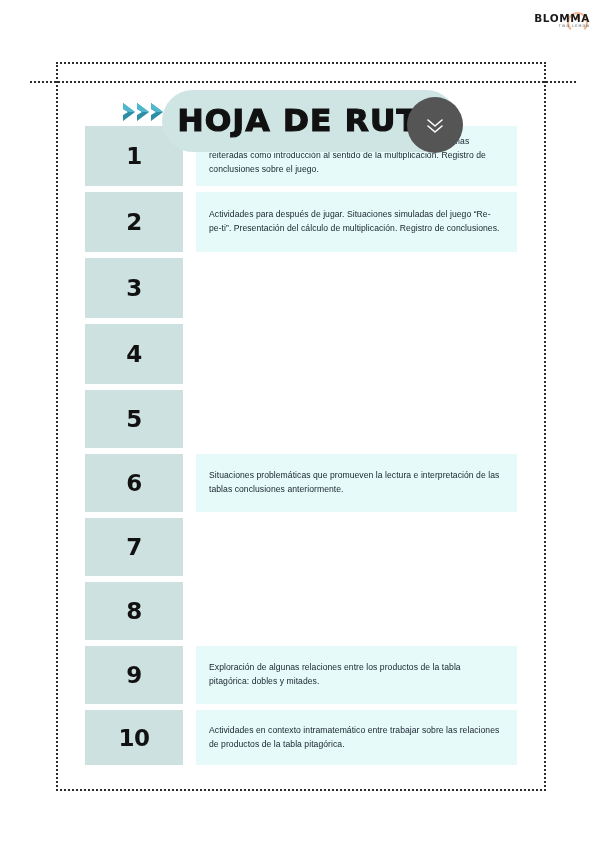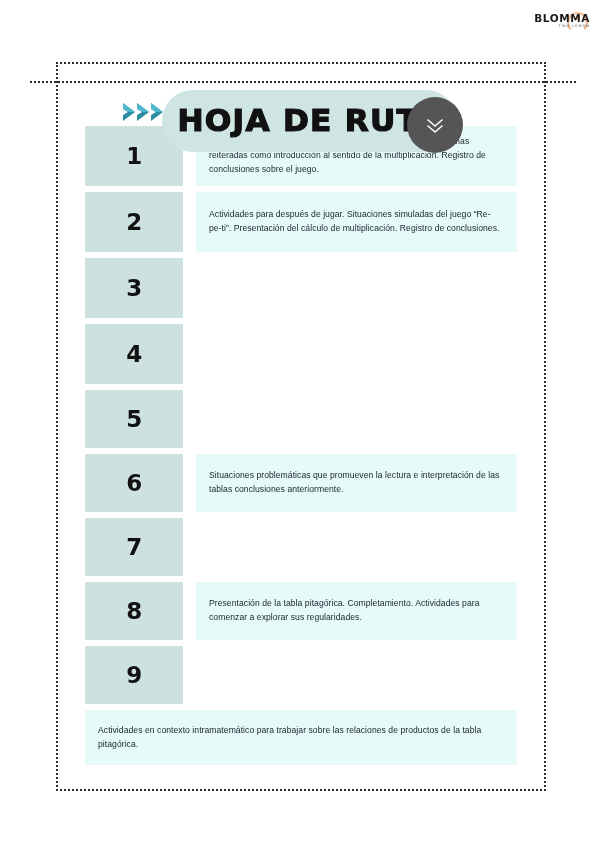--- a/index.html
+++ b/index.html
@@ -280,31 +280,34 @@
     <div class="row h-mid">
       <div class="num-box">
         <span class="num">7</span>
       </div>
     </div>
 
     <div class="row h-mid">
       <div class="num-box">
         <span class="num">8</span>
       </div>
-      <div class="txt-box">
-        <span class="txt">Presentación de la tabla pitagórica. Completamiento. Actividades para comenzar a explorar sus regularidades.</span>
-      </div>
     </div>
 
     <div class="row h-mid">
       <div class="num-box">
         <span class="num">9</span>
       </div>
+      <div class="txt-box">
+        <span class="txt">Exploración de algunas relaciones entre los productos de la tabla pitagórica: dobles y mitades.</span>
+      </div>
     </div>
 
     <div class="row h-short">
-      <div class="txt-box">
-        <span class="txt">Actividades en contexto intramatemático para trabajar sobre las relaciones de productos de la tabla pitagórica.</span>
+      <div class="num-box">
+        <span class="num">10</span>
+      </div>
+      <div class="txt-box">
+        <span class="txt">Actividades en contexto intramatemático entre trabajar sobre las relaciones de productos de la tabla pitagórica.</span>
       </div>
     </div>
 
   </div>
 </div>
 
 </body></html>

